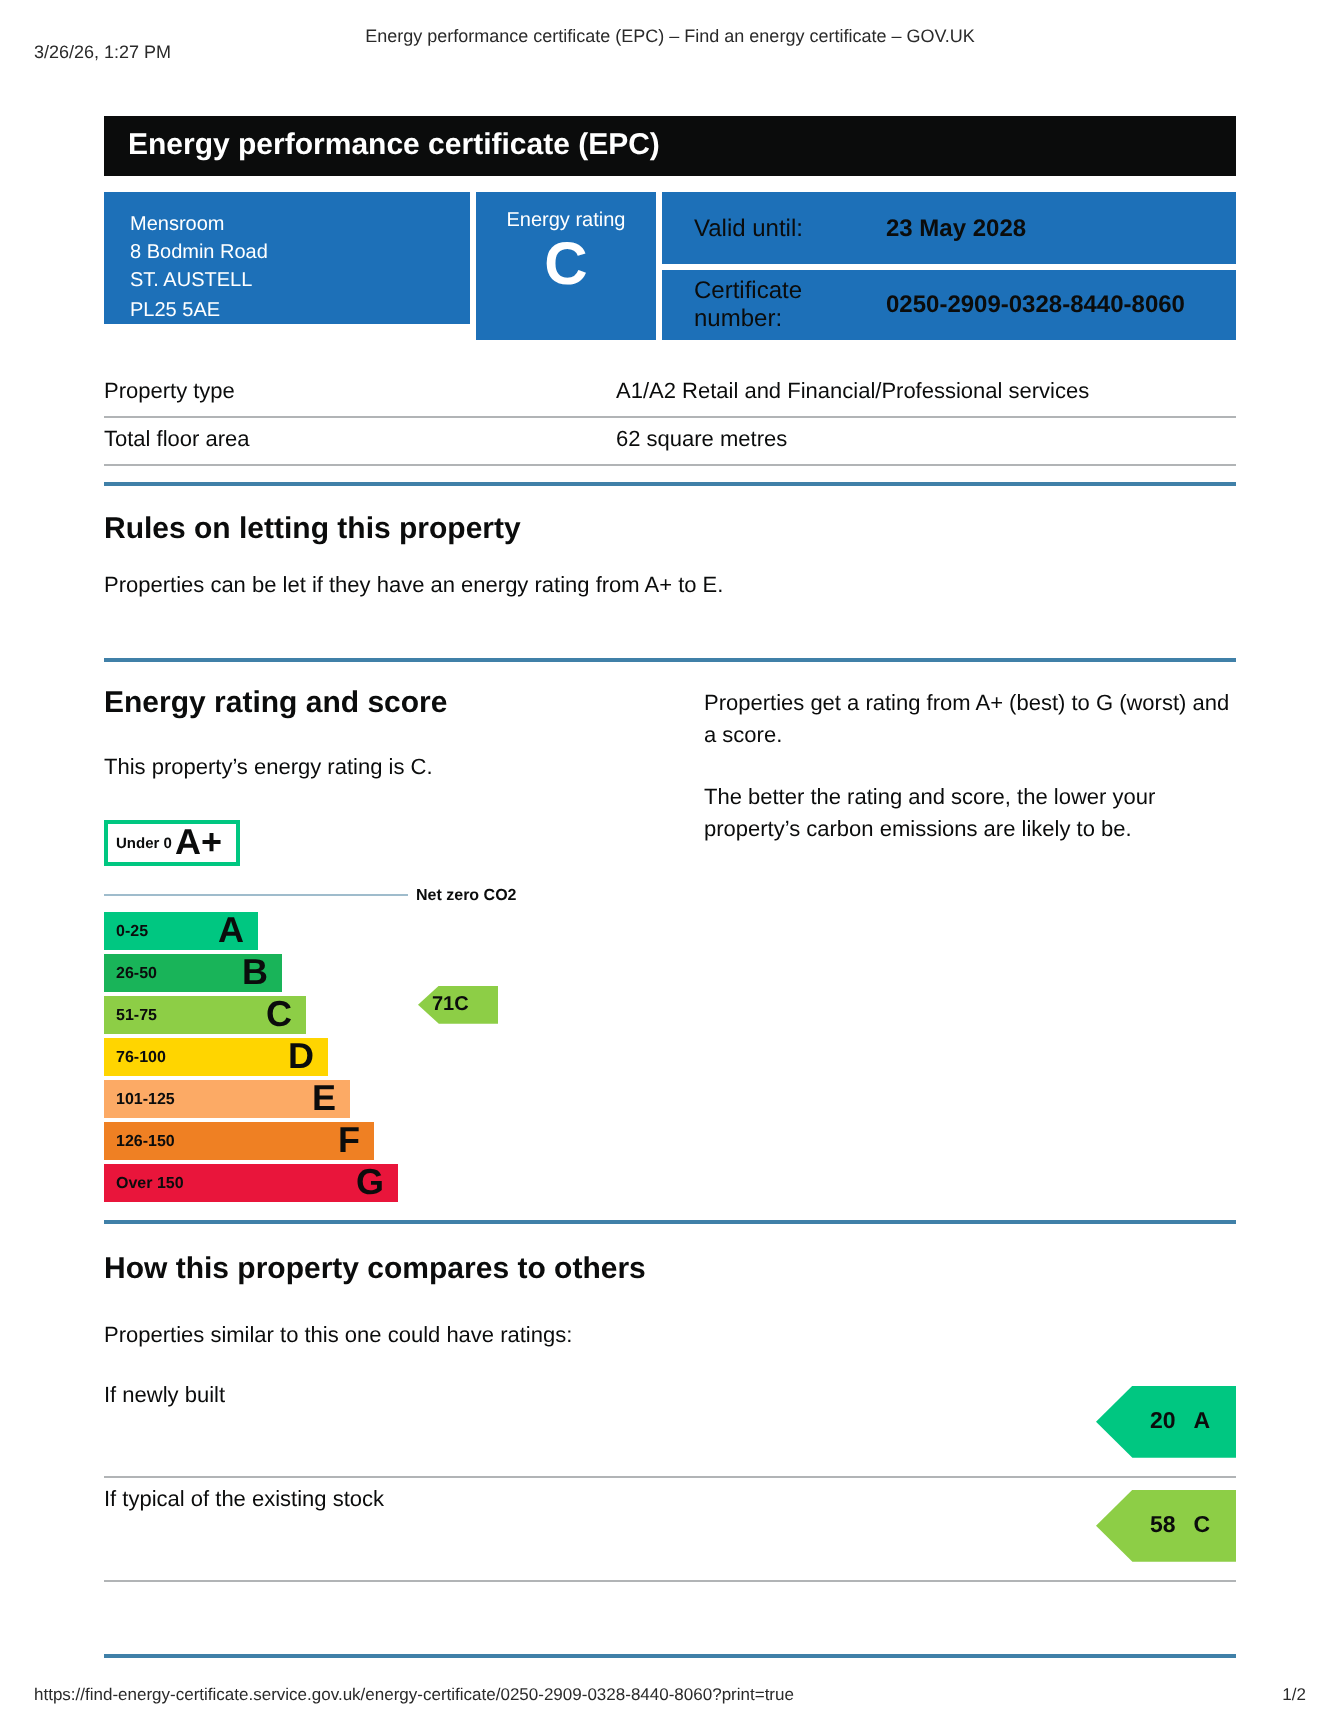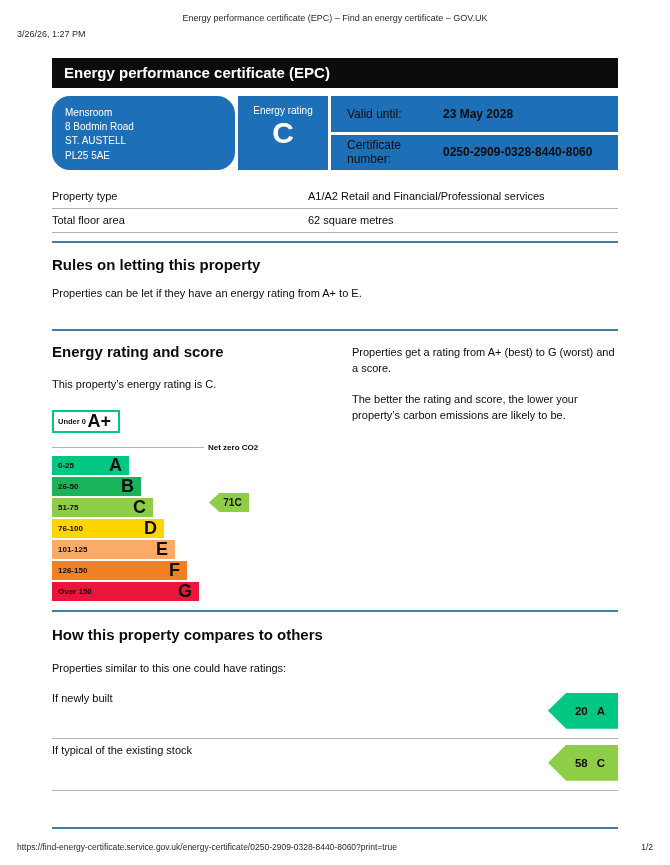--- a/index.html
+++ b/index.html
@@ -4,33 +4,33 @@
 <style>
   * { margin:0; padding:0; box-sizing:border-box; }
   html,body { background:#ffffff; }
   body {
     width:670px; height:865px; position:relative;
     font-family:"Liberation Sans", sans-serif; color:#0b0c0c;
   }
 
   
   .print-header { position:absolute; top:13px; left:0; right:0; height:12px; font-size:9px; color:#2a2a2a; }
-  .print-datetime { position:absolute; left:17px; top:16px; }
+  .print-datetime { position:absolute; left:17px; top:8px; }
   .print-title { text-align:center; }
   .print-footer { position:absolute; bottom:13px; left:17px; right:17px; display:flex; justify-content:space-between; font-size:8.5px; color:#2a2a2a; }
 
   .content { position:absolute; top:58px; left:52px; width:566px; }
 
   
   .banner { background:#0b0c0c; color:#fff; font-weight:bold; font-size:15px; height:30px; line-height:30px; padding-left:12px; }
 
   
   .summary { margin-top:8px; display:flex; gap:3px; }
   .panel { background:#1d70b8; color:#fff; }
-  .panel-address { width:183px; height:74px; padding:10px 10px 0 13px; font-size:10px; line-height:1.42;border-radius:18px; }
+  .panel-address { width:183px; height:66px; padding:10px 10px 0 13px; font-size:10px; line-height:1.42; }
   .panel-rating { width:90px; height:74px; text-align:center; padding-top:9px; }
   .rating-label { font-size:10px; }
   .rating-value { font-size:30px; font-weight:bold; line-height:1.1; }
   .panel-validity { flex:1; height:74px; display:flex; flex-direction:column; gap:3px; background:#fff; }
   .validity-row { background:#1d70b8; flex:1; display:flex; align-items:center; padding-left:16px; font-size:12px; }
   .validity-label { width:96px; }
   .validity-value { font-weight:bold; }
 
   
   .property-table { margin-top:15px; font-size:11px; }
@@ -62,21 +62,21 @@
   .netzero-row { display:flex; align-items:center; margin-top:10px; height:9px; }
   .netzero-line { width:152px; height:1px; background:#9fbccc; }
   .netzero-label { font-size:8px; font-weight:bold; margin-left:4px; }
   .bands { margin-top:4px; }
   .band { height:19px; margin-bottom:2px; display:flex; align-items:center; }
   .band-range { font-size:8px; font-weight:bold; margin-left:6px; }
   .band-letter { font-size:18px; font-weight:bold; margin-left:auto; margin-right:7px; }
   .marker {
     position:absolute; left:157px; top:83px; width:40px; height:19px;
     clip-path:polygon(0 50%, 26% 0, 100% 0, 100% 100%, 26% 100%);
-    display:flex; align-items:center; justify-content:center; 
+    display:flex; align-items:center; 
     padding-left:7px; font-size:10px; font-weight:bold;
   }
   .rule-after-rating { margin-top:10px; }
 
   
   .compare-section { margin-top:14px; }
   .compare-intro { margin-top:18px; }
   .compare-rows { margin-top:10px; }
   .compare-row { display:flex; justify-content:space-between; align-items:flex-start; padding:5px 0 9px; border-bottom:1px solid #b1b4b6; font-size:11px; }
   .arrow {

